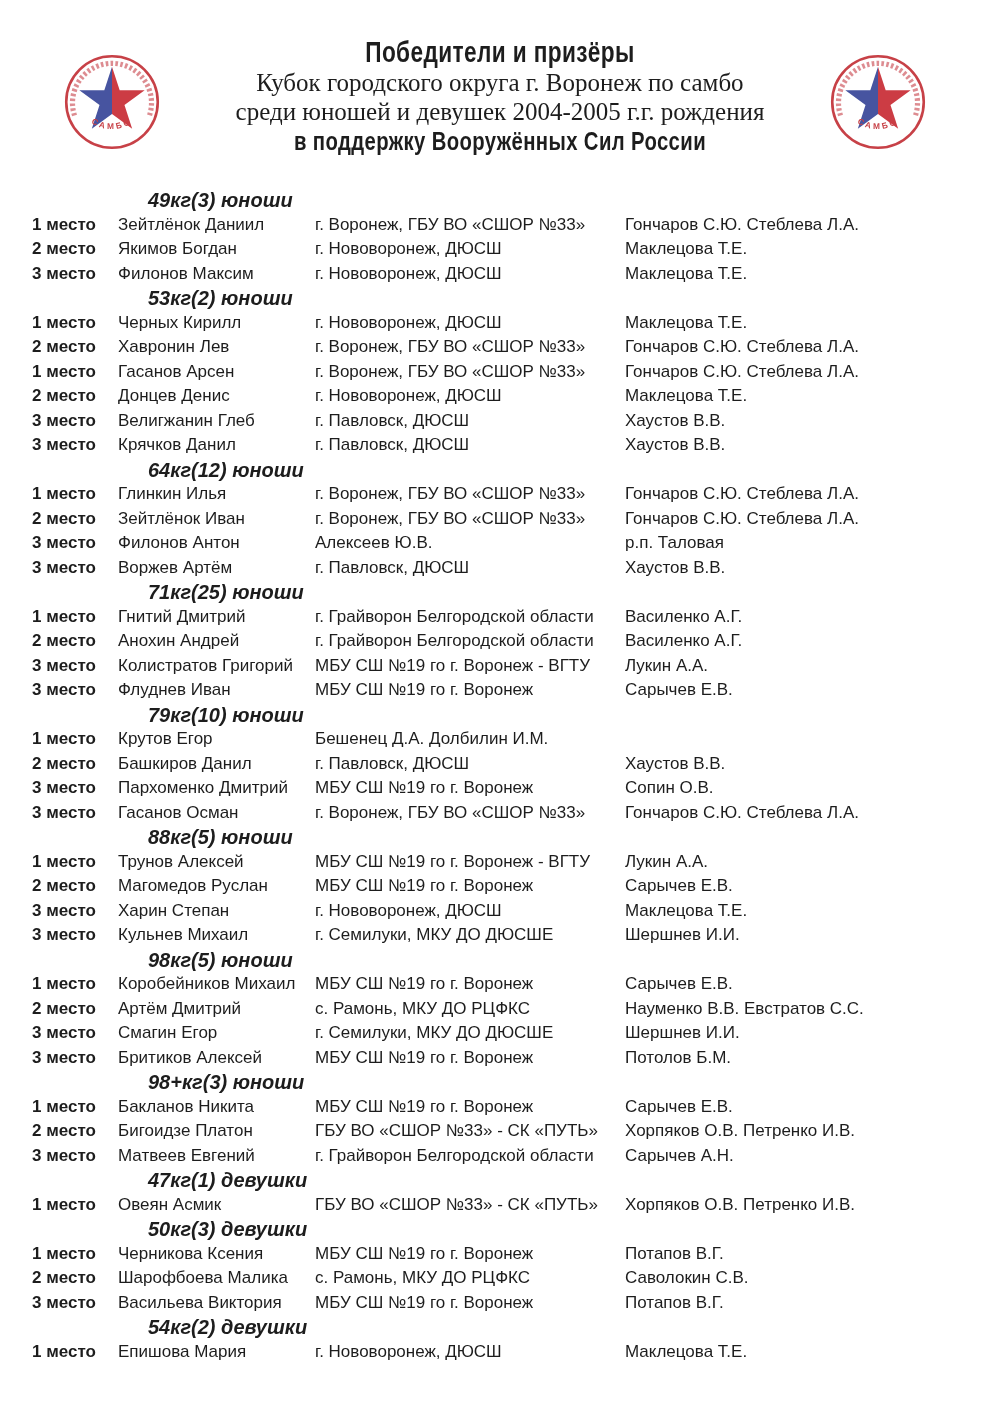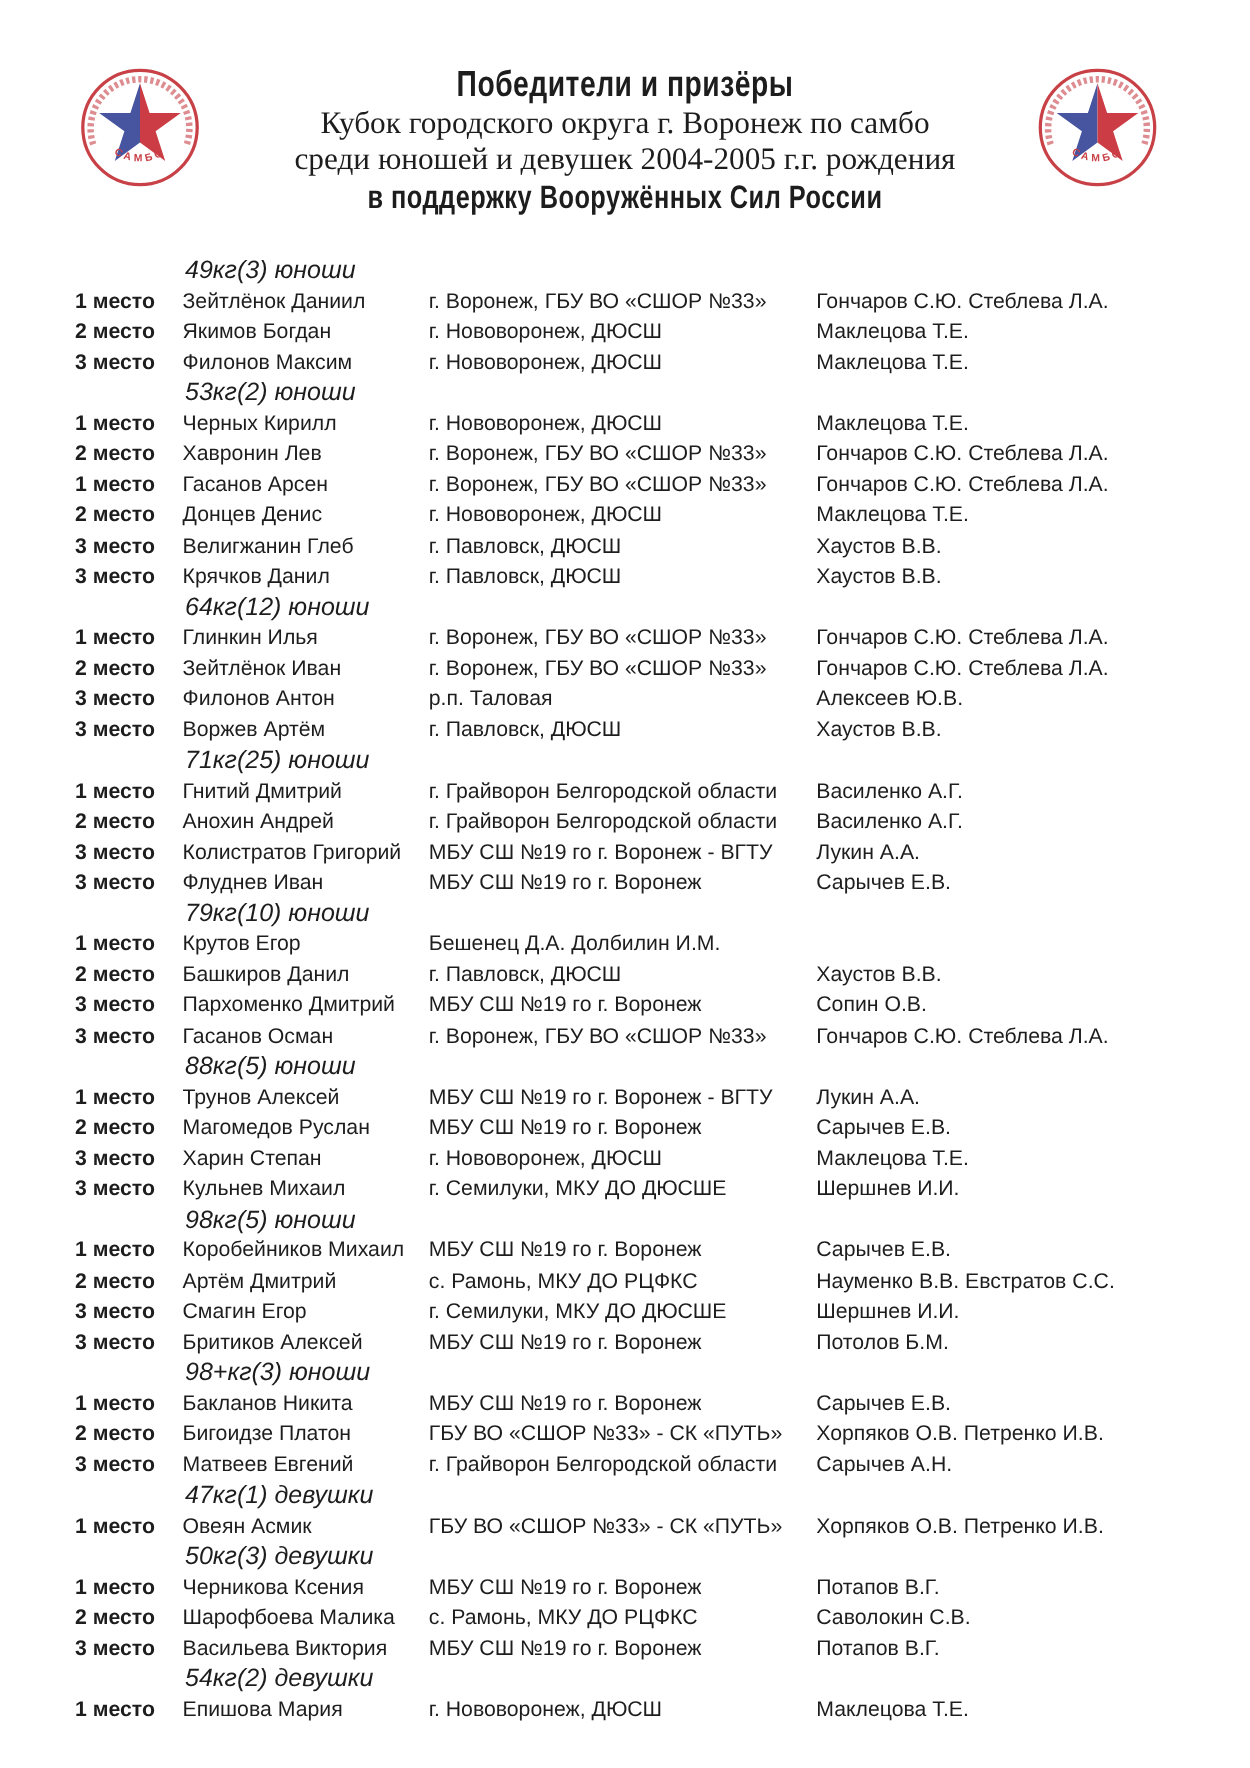--- a/index.html
+++ b/index.html
@@ -17,21 +17,21 @@
   .logo {
     position: absolute;
     top: 50px;
     width: 96px;
     height: 104px;
     opacity: 0.88;
   }
   .logo.left  { left: 64px; }
   .logo.right { left: 830px; }
 
-  .titles { padding-top: 52px; text-align: center; }
+  .titles { padding-top: 36px; text-align: center; }
   .title-cond {
     font-weight: bold;
     font-size: 29px;
     line-height: 32px;
     transform: scaleX(0.78);
     transform-origin: 50% 50%;
     letter-spacing: 0.5px;
     white-space: nowrap;
   }
   .title-serif {
@@ -46,28 +46,28 @@
     line-height: 30px;
   }
 
   
   .results { margin-top: 32px; }
   .section-title {
     margin: 0;
     padding-left: 148px;
     font-size: 20px;
     font-style: italic;
-    font-weight: normal;
+    font-weight: bold;
     line-height: 24.5px;
     white-space: nowrap;
   }
   .result-row {
     display: grid;
     grid-template-columns: 86px 197px 310px auto;
-    padding-left: 60px;
+    padding-left: 32px;
     font-size: 17px;
     line-height: 24.5px;
     white-space: nowrap;
   }
   .result-row .place { font-weight: bold; }
   .result-row .col { overflow: visible; }
 </style>
 </head>
 <body>
 
@@ -192,22 +192,22 @@
   <div class="result-row">
     <span class="col place">2 место</span>
     <span class="col name">Зейтлёнок Иван</span>
     <span class="col club">г. Воронеж, ГБУ ВО «СШОР №33»</span>
     <span class="col coach">Гончаров С.Ю. Стеблева Л.А.</span>
   </div>
 
   <div class="result-row">
     <span class="col place">3 место</span>
     <span class="col name">Филонов Антон</span>
+    <span class="col coach">Алексеев Ю.В.</span>
     <span class="col club">р.п. Таловая</span>
-    <span class="col coach">Алексеев Ю.В.</span>
   </div>
 
   <div class="result-row">
     <span class="col place">3 место</span>
     <span class="col name">Воржев Артём</span>
     <span class="col club">г. Павловск, ДЮСШ</span>
     <span class="col coach">Хаустов В.В.</span>
   </div>
 </section>
 

